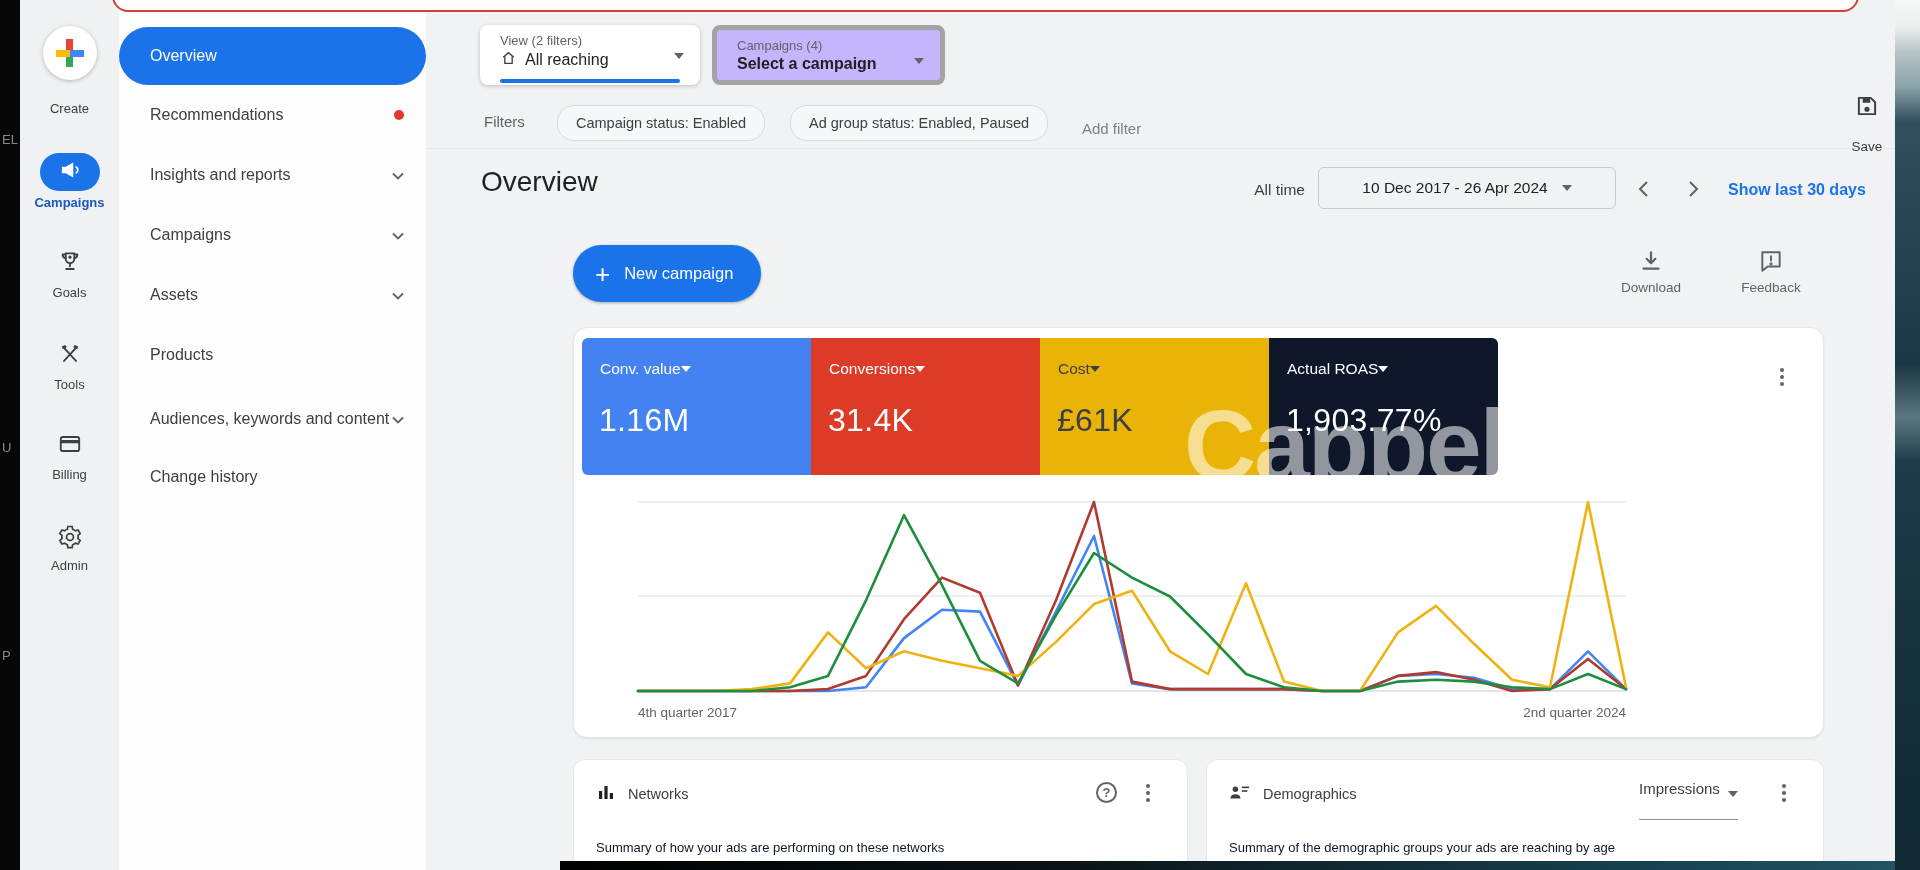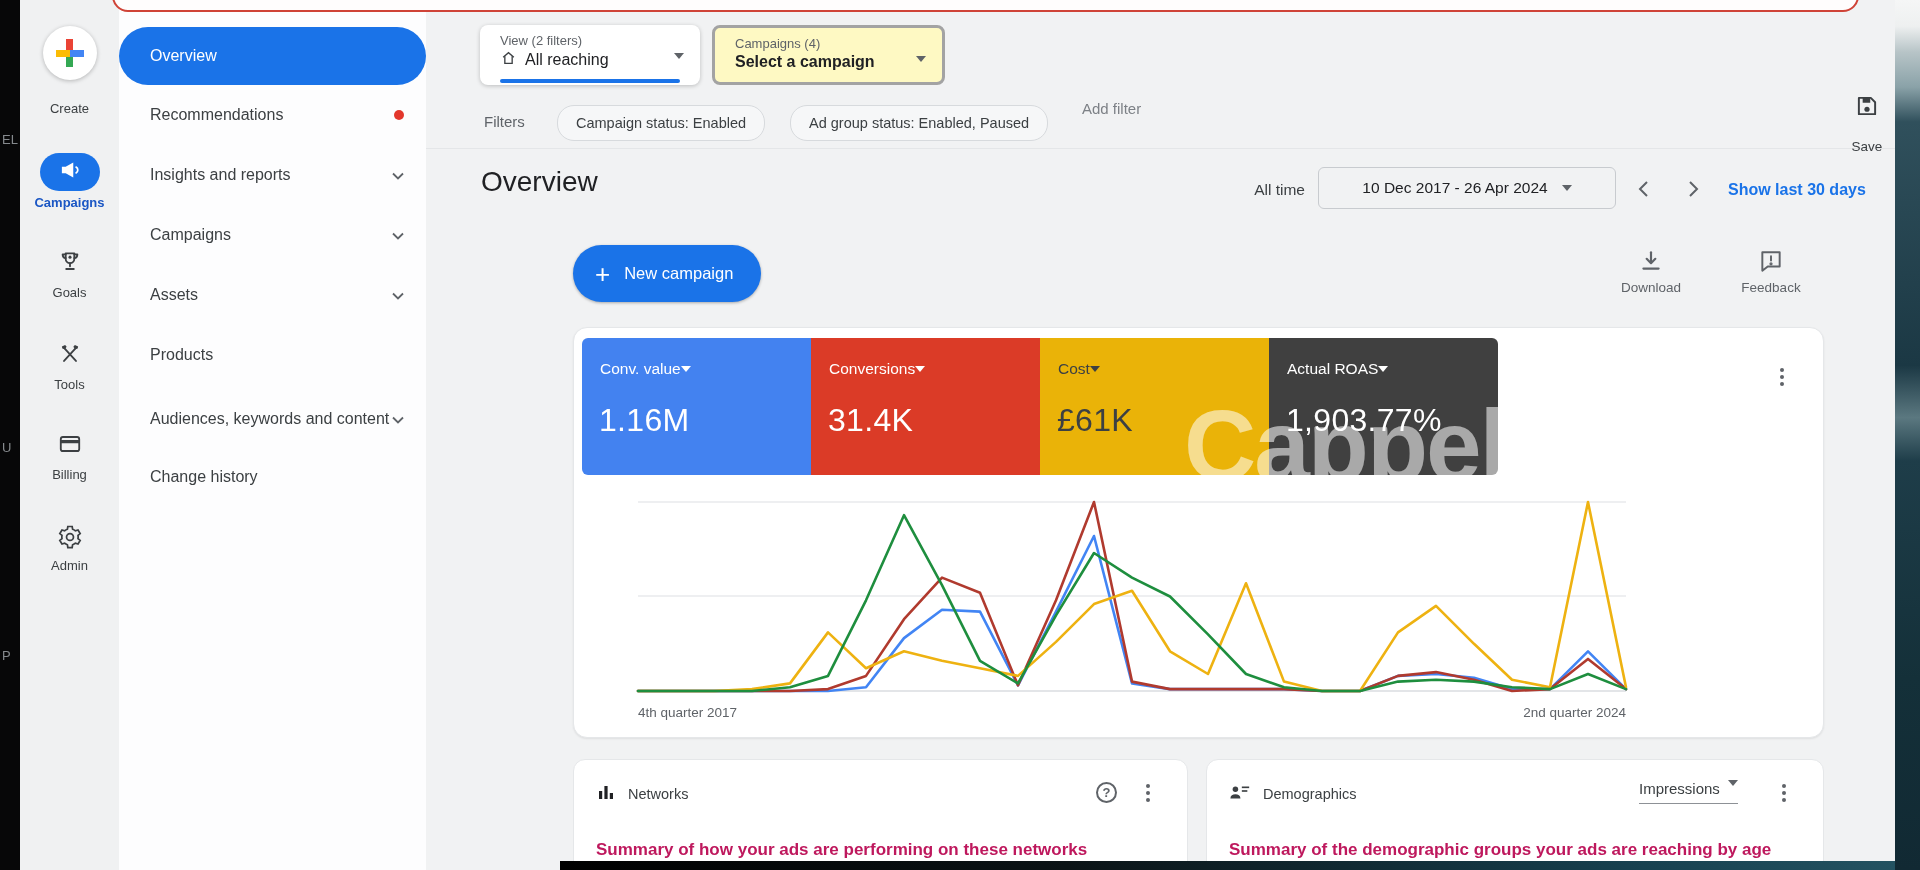--- a/index.html
+++ b/index.html
@@ -31,29 +31,29 @@
     padding:0 22px 0 31px;box-sizing:border-box;color:#3c4043;font-size:16px;cursor:pointer;line-height:26px}
   .nav-item .grow{flex:1}
   .red-dot{width:10px;height:10px;border-radius:50%;background:#e3372c}
   
   .content{position:absolute;left:426px;top:0;width:1469px;height:870px;z-index:4}
   .selbox{position:absolute;border-radius:8px;box-sizing:border-box;cursor:pointer}
   .selbox .cap{font-size:13px;color:#5f6368;margin:8px 0 2px 20px}
   .selbox .val{font-size:16px;color:#202124;margin-left:20px;display:flex;align-items:center;gap:8px}
   .viewbox{left:54px;top:25px;width:220px;height:60px;background:#fff;box-shadow:0 1px 4px rgba(0,0,0,.22)}
   .viewbox .blue-bar{position:absolute;left:20px;right:20px;bottom:2px;height:4px;border-radius:2px;background:#1a73e8}
-  .campbox{left:286px;top:25px;width:233px;height:60px;background:#fef9c3;border:3px solid #a3a3a3}
+  .campbox{left:286px;top:25px;width:233px;height:60px;background:#c4b5fd;border:5px solid #a3a3a3}
   .caret{width:0;height:0;border-left:5px solid transparent;border-right:5px solid transparent;border-top:6px solid #5f6368}
   .caret.white{border-top-color:#fff}
   .caret.dark{border-top-color:#3c4043}
   .selcaret{position:absolute;right:16px;top:28px}
   .filters-label{position:absolute;left:58px;top:113px;font-size:15px;color:#5f6368}
   .chip{position:absolute;top:105px;height:34px;border:1px solid #d7dadd;border-radius:17px;background:#f6f7f8;
     display:inline-flex;align-items:center;padding:0 18px;font-size:14.5px;color:#3c4043;cursor:pointer;white-space:nowrap}
-  .add-filter{position:absolute;left:656px;top:100px;font-size:15px;color:#7d8186;cursor:pointer}
+  .add-filter{position:absolute;left:656px;top:120px;font-size:15px;color:#7d8186;cursor:pointer}
   .divider{position:absolute;left:0;top:148px;width:1469px;height:1px;background:#e4e6e8}
   .page-title{position:absolute;left:55px;top:166px;font-size:28px;font-weight:400;color:#202124}
   .all-time{position:absolute;left:774px;top:181px;width:105px;text-align:right;font-size:15.5px;color:#3c4043}
   .datebox{position:absolute;left:892px;top:167px;width:298px;height:42px;border:1px solid #c8cbcf;border-radius:6px;
     display:flex;align-items:center;justify-content:center;gap:14px;font-size:15.5px;color:#202124;cursor:pointer;box-sizing:border-box}
   .chev-btn{position:absolute;top:176px;width:26px;height:26px;display:flex;align-items:center;justify-content:center;cursor:pointer}
   .show-last{position:absolute;left:1302px;top:181px;font-size:16px;font-weight:bold;color:#1a73e8;cursor:pointer}
   .save-wrap{position:absolute;left:1412px;top:93px;width:58px;text-align:center;cursor:pointer}
   .save-wrap .lbl{font-size:13.5px;color:#3c4043;margin-top:16px}
   .new-campaign{position:absolute;left:147px;top:245px;height:57px;border-radius:29px;background:#1a73e8;color:#fff;
@@ -69,25 +69,25 @@
   .score .val{position:absolute;left:17px;top:64px;font-size:32px;letter-spacing:.3px}
   .kebab{display:inline-flex;flex-direction:column;gap:3px;align-items:center;cursor:pointer;padding:4px}
   .kebab i{width:4px;height:4px;border-radius:50%;background:#5f6368}
   .card-kebab{position:absolute;left:1202px;top:36px}
   .chart-label{position:absolute;font-size:13.5px;color:#5f6368;top:377px}
   .watermark{position:absolute;left:758px;top:388px;font-size:100px;font-weight:bold;color:rgba(255,255,255,.55);
     letter-spacing:-2px;z-index:10;pointer-events:none}
   
   .mini-card{position:absolute;top:759px;height:120px;background:#fff;border:1px solid #e5e7e9;border-radius:12px;box-sizing:border-box}
   .mini-head{position:absolute;left:22px;top:22px;display:flex;align-items:center;gap:12px;font-size:14.5px;color:#3c4043}
-  .mini-sum{position:absolute;left:22px;top:80px;font-size:17px;color:#be185d;font-weight:bold;white-space:nowrap}
+  .mini-sum{position:absolute;left:22px;top:80px;font-size:13px;color:#0f172a;font-weight:normal;white-space:nowrap}
   .help-circ{position:absolute;width:21px;height:21px;border:2px solid #5f6368;border-radius:50%;color:#5f6368;
     font-size:13px;font-weight:bold;display:flex;align-items:center;justify-content:center;cursor:pointer;box-sizing:border-box}
-  .metric-dd{position:absolute;display:flex;align-items:flex-start;gap:8px;font-size:15px;color:#3c4043;
-    border-bottom:1px solid #8d9196;padding-bottom:6px;cursor:pointer}
+  .metric-dd{position:absolute;display:flex;align-items:flex-end;gap:8px;font-size:15px;color:#3c4043;
+    border-bottom:1px solid #8d9196;padding-bottom:22px;cursor:pointer}
 </style>
 </head>
 <body>
 
 <div class="wall-left" id="wallLeft">
     <span style="top: 132px;">EL</span>
     <span style="top: 440px;">U</span>
     <span style="top: 648px;">P</span>
   </div>
 <div class="wall-right"></div>
@@ -282,21 +282,21 @@
           </div>
           <div class="val" style="color:#ffffff">31.4K</div>
         </div>
         <div class="score" style="left: 466px; background: #eab308;">
           <div class="lab" style="color:#3c4043">
             <span>Cost</span>
             <span class="caret dark"></span>
           </div>
           <div class="val" style="color:#3c4043">£61K</div>
         </div>
-        <div class="score" style="left: 695px; background: #404040; border-top-right-radius: 6px; border-bottom-right-radius: 6px;">
+        <div class="score" style="left: 695px; background: #0f172a; border-top-right-radius: 6px; border-bottom-right-radius: 6px;">
           <div class="lab" style="color:#ffffff">
             <span>Actual ROAS</span>
             <span class="caret white"></span>
           </div>
           <div class="val" style="color:#ffffff">1,903.77%</div>
         </div>
       </div>
     <div class="kebab card-kebab">
         <i></i>
         <i></i>

